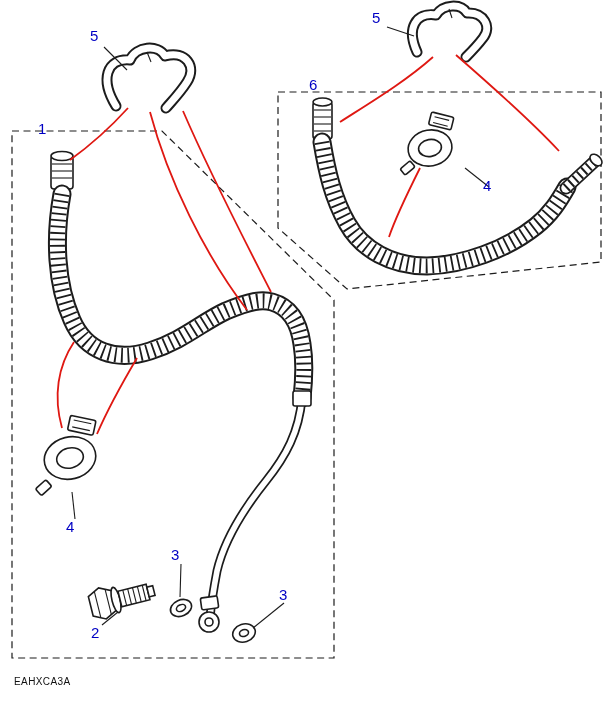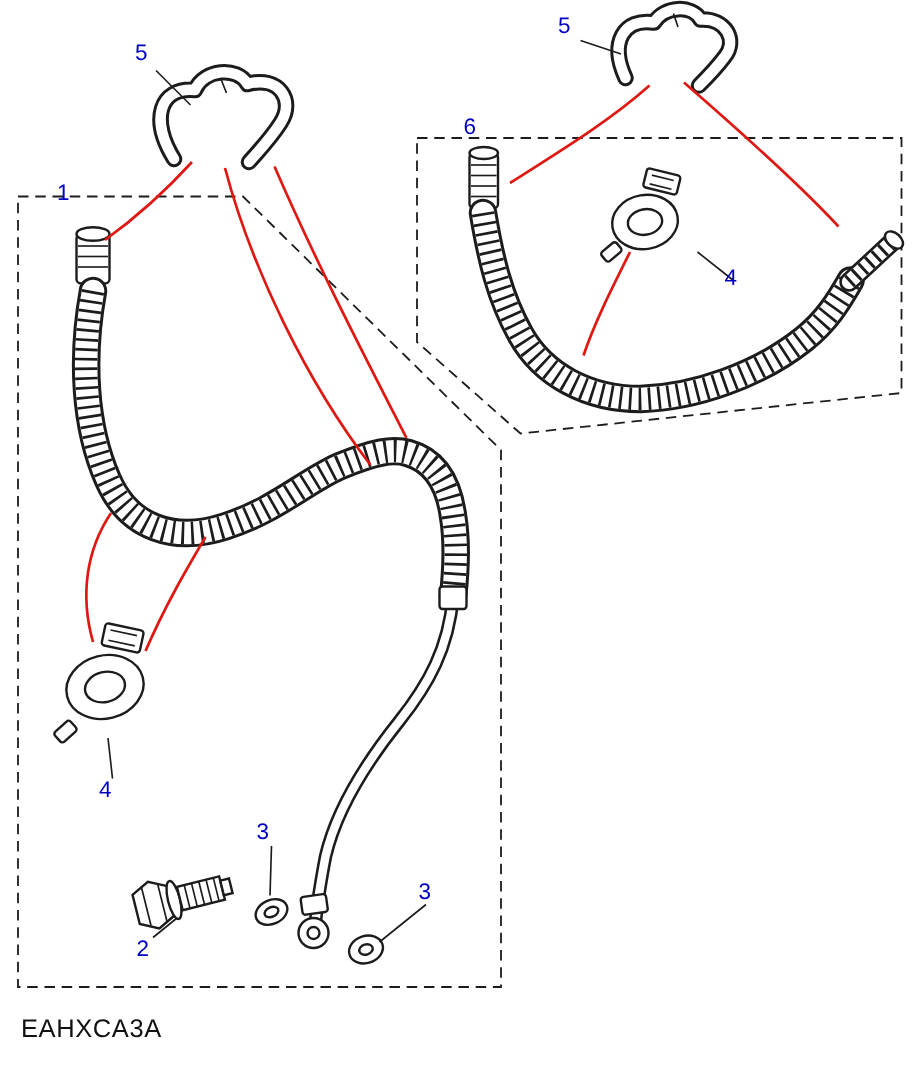--- a/index.html
+++ b/index.html
@@ -15,21 +15,21 @@
     position:absolute;
     font-size:15px;
     line-height:1;
     color:var(--callout,#0000c4);
     cursor:pointer;
     user-select:none;
   }
   .diagram-code{
     position:absolute;
     left:14px;top:676px;
-    font-size:17px;
+    font-size:10px;
     color:#111;
     letter-spacing:.4px;
   }
   
   .dash {fill:none;stroke:var(--line,#1c1c1c);stroke-width:1.2;stroke-dasharray:7 4.5;}
   .h-out{fill:none;stroke:var(--line,#1c1c1c);stroke-width:19;stroke-linecap:round;}
   .h-in {fill:none;stroke:#fff;stroke-width:15;stroke-linecap:round;}
   .h-rib{fill:none;stroke:var(--line,#1c1c1c);stroke-width:15;stroke-dasharray:1.8 4.6;stroke-linecap:butt;}
   .sm-out{fill:none;stroke:var(--line,#1c1c1c);stroke-width:9;stroke-linecap:round;}
   .sm-in {fill:none;stroke:#fff;stroke-width:5.6;stroke-linecap:round;}

